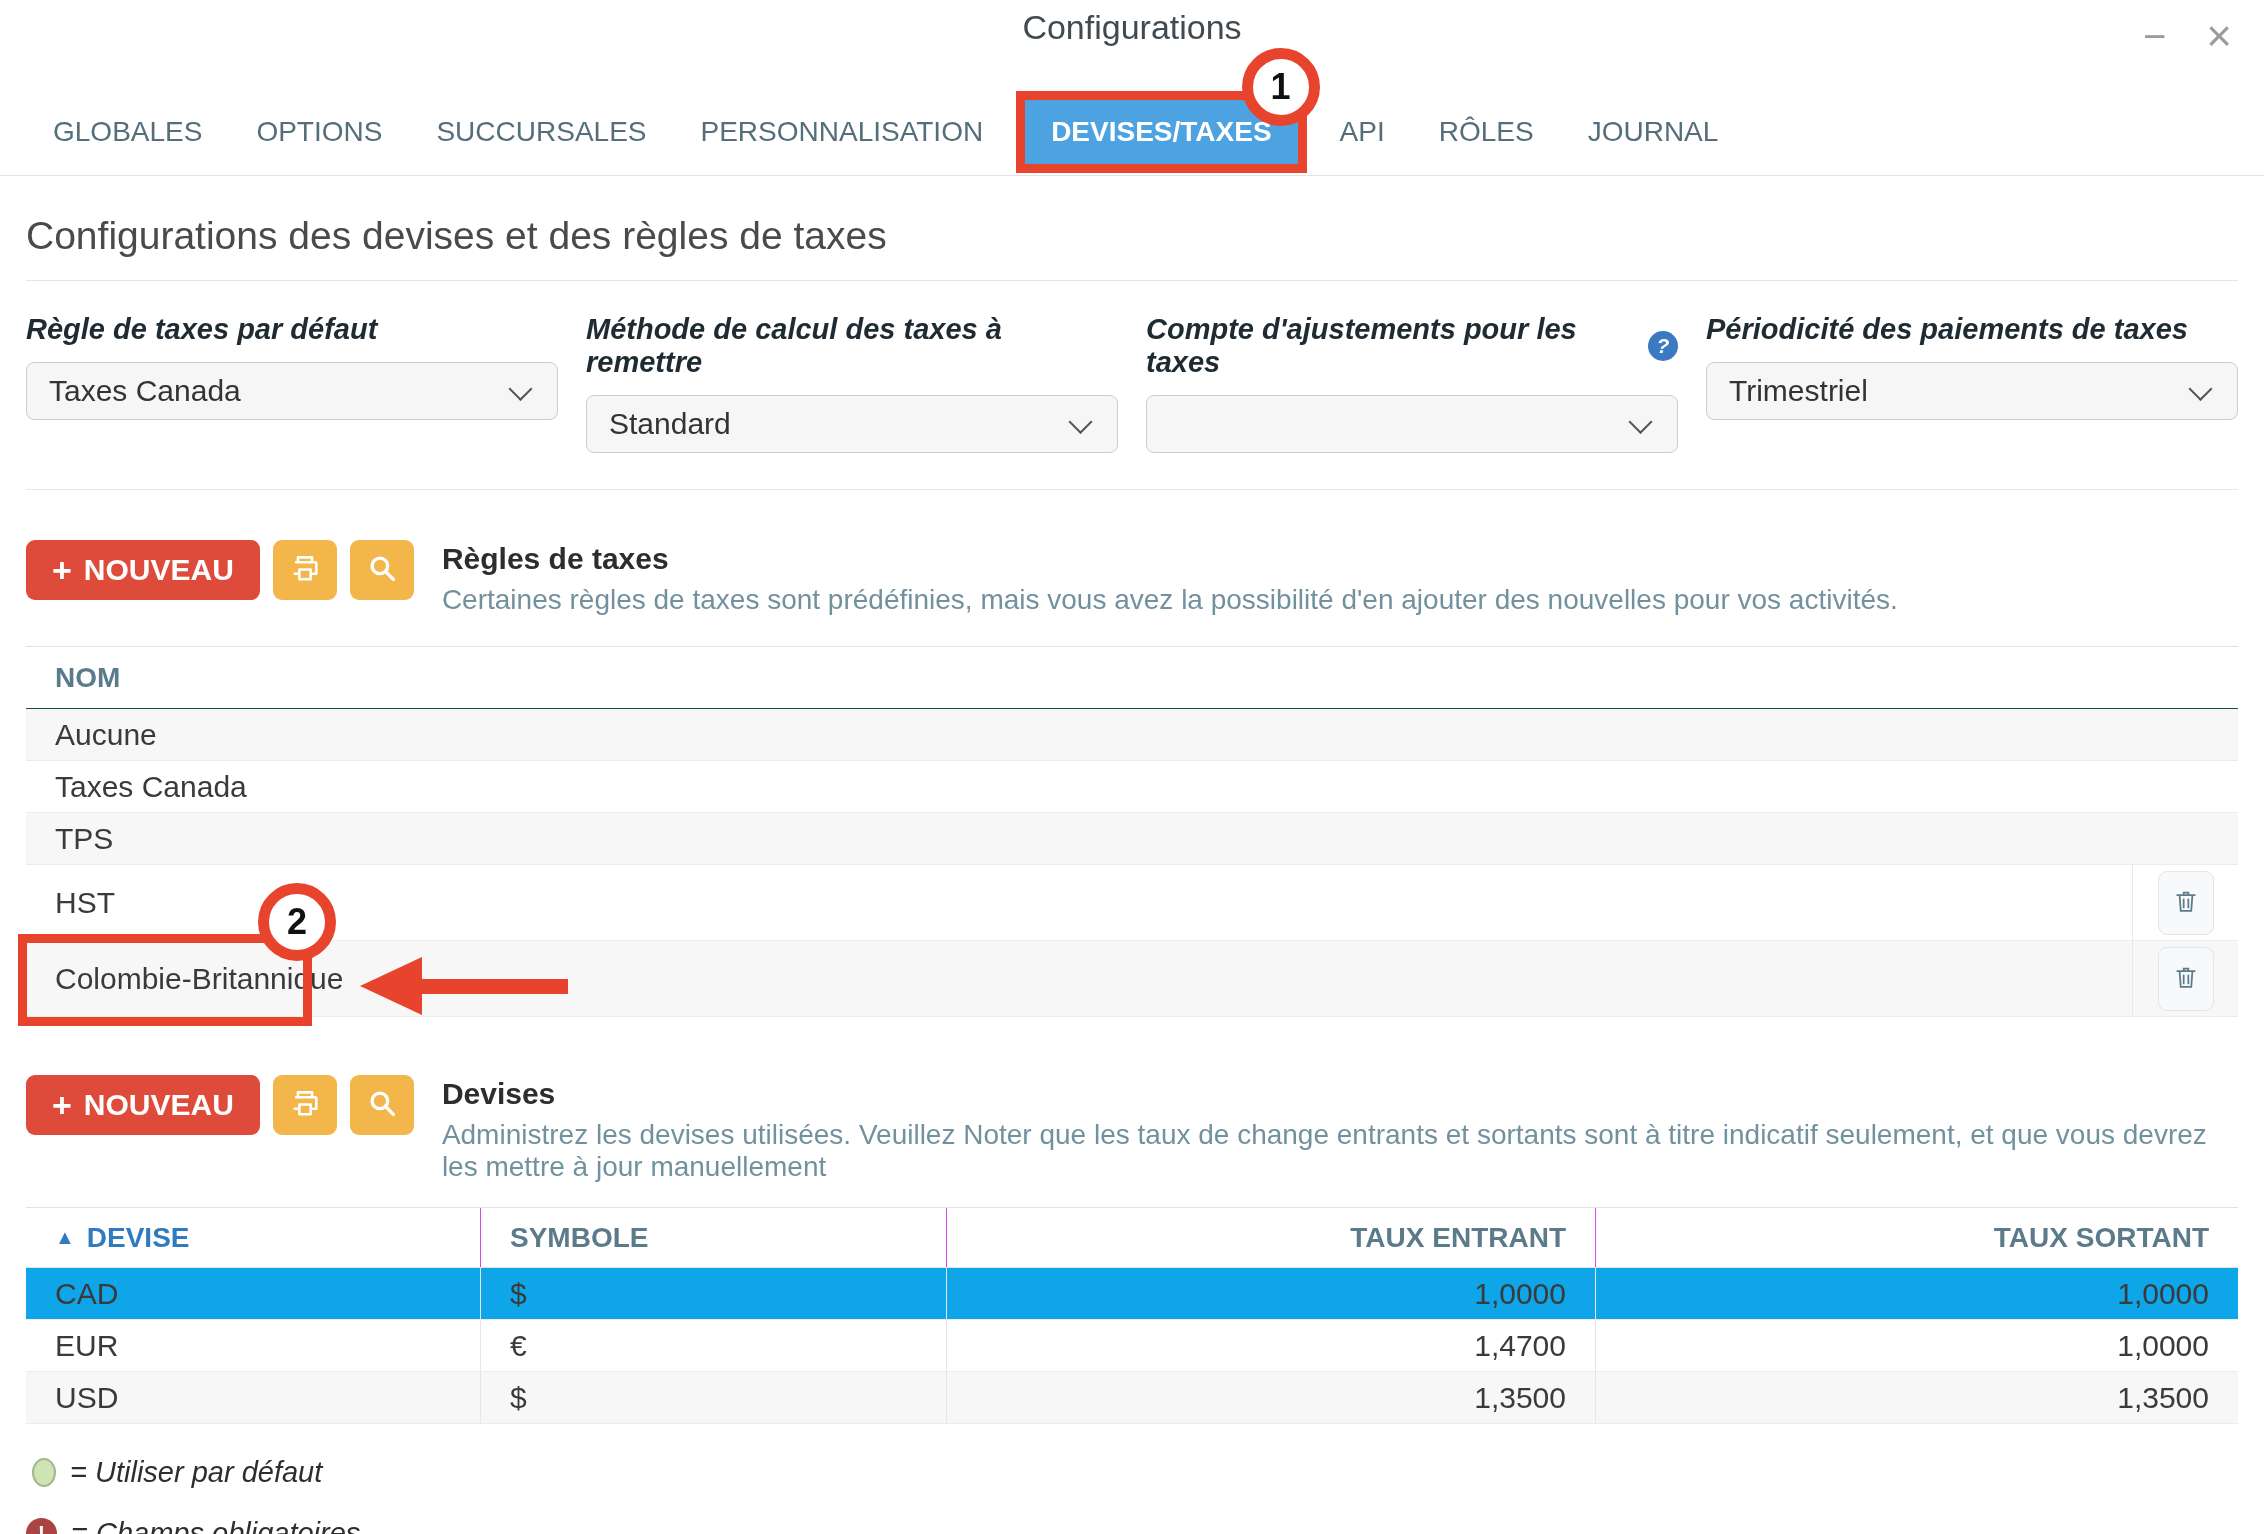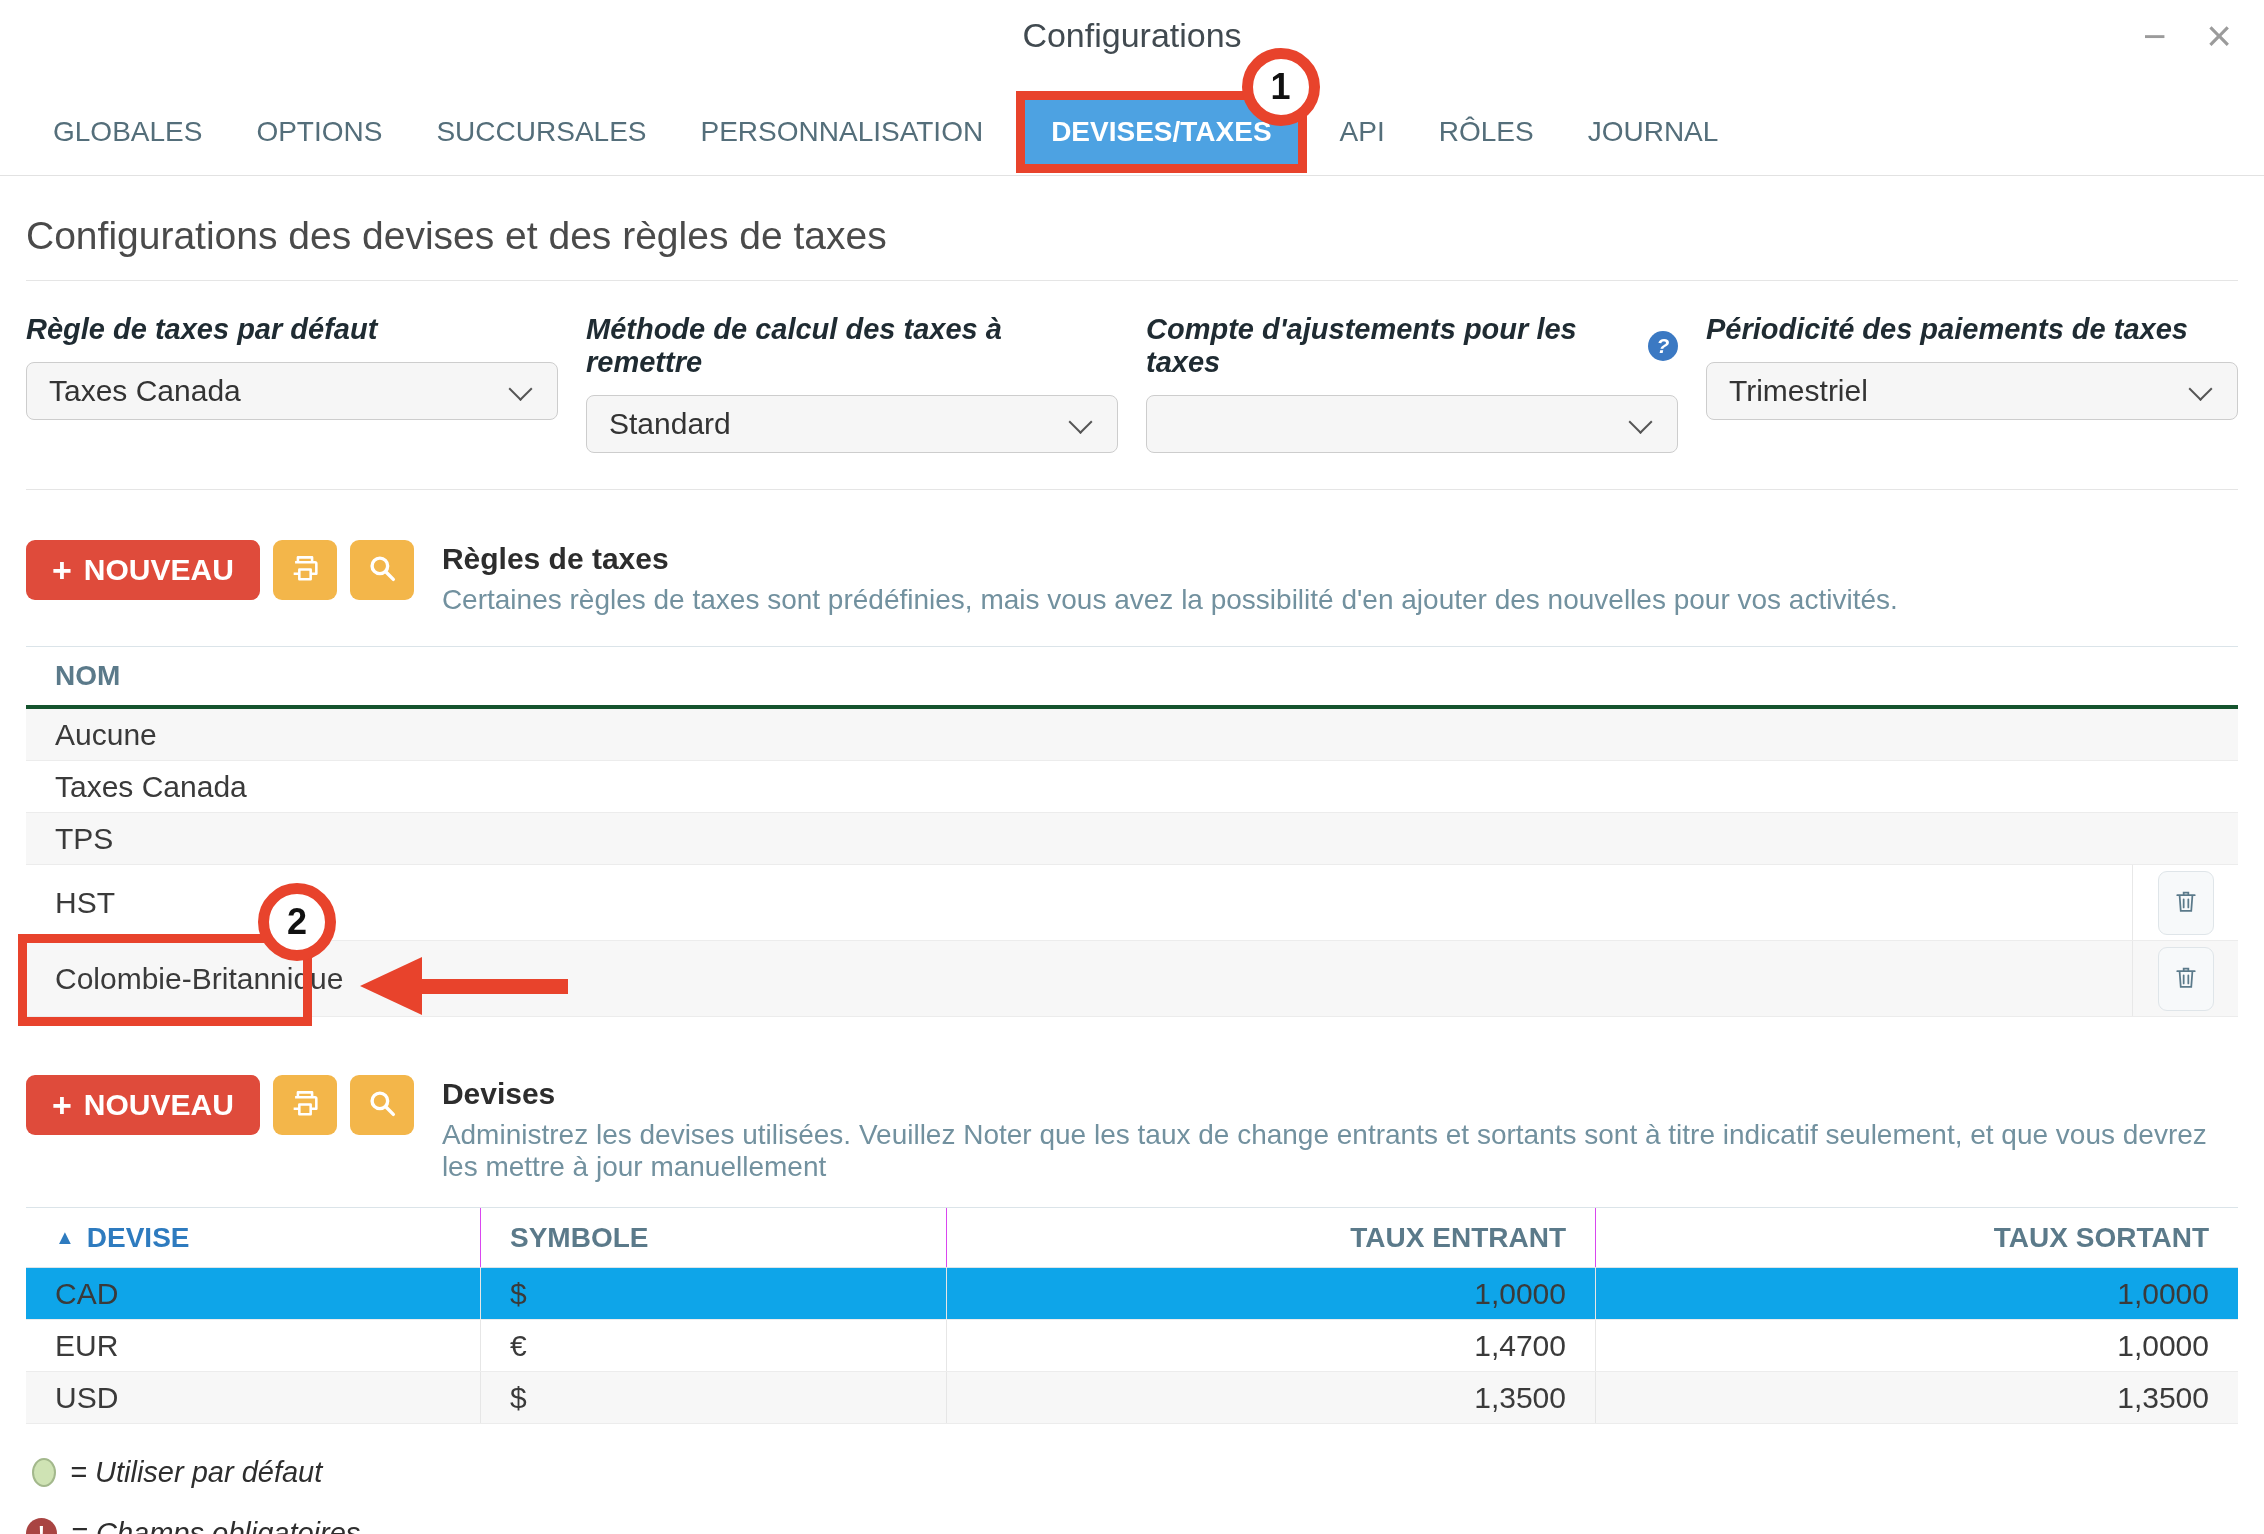--- a/index.html
+++ b/index.html
@@ -2,21 +2,21 @@
 <html><head>
 <meta charset="utf-8">
 <style>
   * { margin:0; padding:0; box-sizing:border-box; }
   html,body { background:#fff; }
   body { font-family:"Liberation Sans","DejaVu Sans",sans-serif; }
   .window { position:relative; width:2264px; height:1534px; background:#fff; overflow:hidden; }
 
   
   .titlebar { position:relative; height:62px; }
-  .window-title { text-align:center; padding-top:16px; font-size:34px; color:#414a50; }
+  .window-title { text-align:center; padding-top:8px; font-size:34px; color:#414a50; }
   .window-controls { position:absolute; top:16px; right:32px; display:flex; gap:40px; align-items:center; }
   .win-btn { color:#9b9b9b; font-size:44px; line-height:40px; cursor:default; }
   .win-btn.min { font-size:40px; }
 
   
   .tabs { display:flex; align-items:center; height:114px; padding:26px 0 0 26px; border-bottom:1px solid #e2e2e2; }
   .tab { padding:16px 27px; font-size:28px; color:#546e7a; white-space:nowrap; }
   .tab-active-outline { position:relative; border:9px solid #e8432c; margin:0 6px; }
   .tab-active { background:#4da2e2; color:#fff; font-weight:bold; padding:16px 26px; font-size:28px; white-space:nowrap; }
   .anno-badge { position:absolute; background:#fff; border:11px solid #e8432c; border-radius:50%;
@@ -49,21 +49,21 @@
   .plus-glyph { font-size:34px; font-weight:bold; line-height:1; }
   .btn-icon { width:64px; height:60px; background:#f3b64a; border-radius:9px; margin-left:13px;
               display:flex; align-items:center; justify-content:center; flex:none; }
   .section-titles { margin-left:28px; padding-top:2px; }
   .section-title { font-size:30px; font-weight:bold; color:#2d2d2d; }
   .section-desc { font-size:28px; color:#72919f; margin-top:8px; }
 
   
   .table { margin-top:30px; border-top:1px solid #dbe4e9; }
   .t1-row { display:grid; grid-template-columns:1fr 106px; align-items:stretch; border-bottom:1px solid #ececec; position:relative; }
-  .t1-head { height:62px; border-bottom:4px solid #14532d; }
+  .t1-head { height:62px; border-bottom:1px solid #14532d; }
   .t-head-cell { display:flex; align-items:center; padding-left:29px; font-size:28px; font-weight:bold; color:#5b7a8a; }
   .t-cell { display:flex; align-items:center; padding-left:29px; font-size:30px; color:#3a3a3a; }
   .row-plain { height:52px; }
   .row-tall { height:76px; }
   .bg-stripe { background:#f7f7f7; }
   .action-cell { border-left:1px solid #e8e8e8; display:flex; align-items:center; justify-content:center; }
   .btn-trash { width:56px; height:64px; background:#f7f9fa; border:1px solid #dfe5e9; border-radius:9px;
                display:flex; align-items:center; justify-content:center; }
 
   .t2-row { display:grid; grid-template-columns:454px 466px 649px 1fr; align-items:stretch; border-bottom:1px solid #ececec; }

